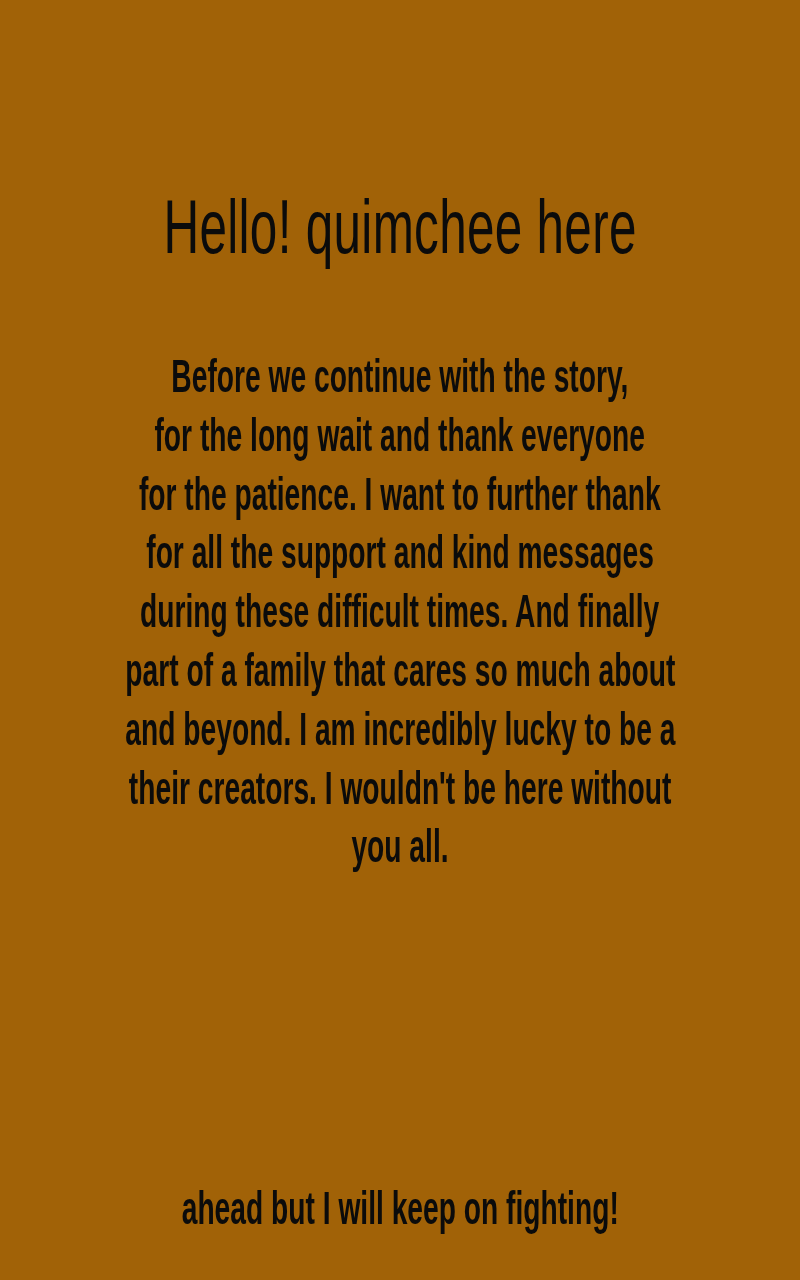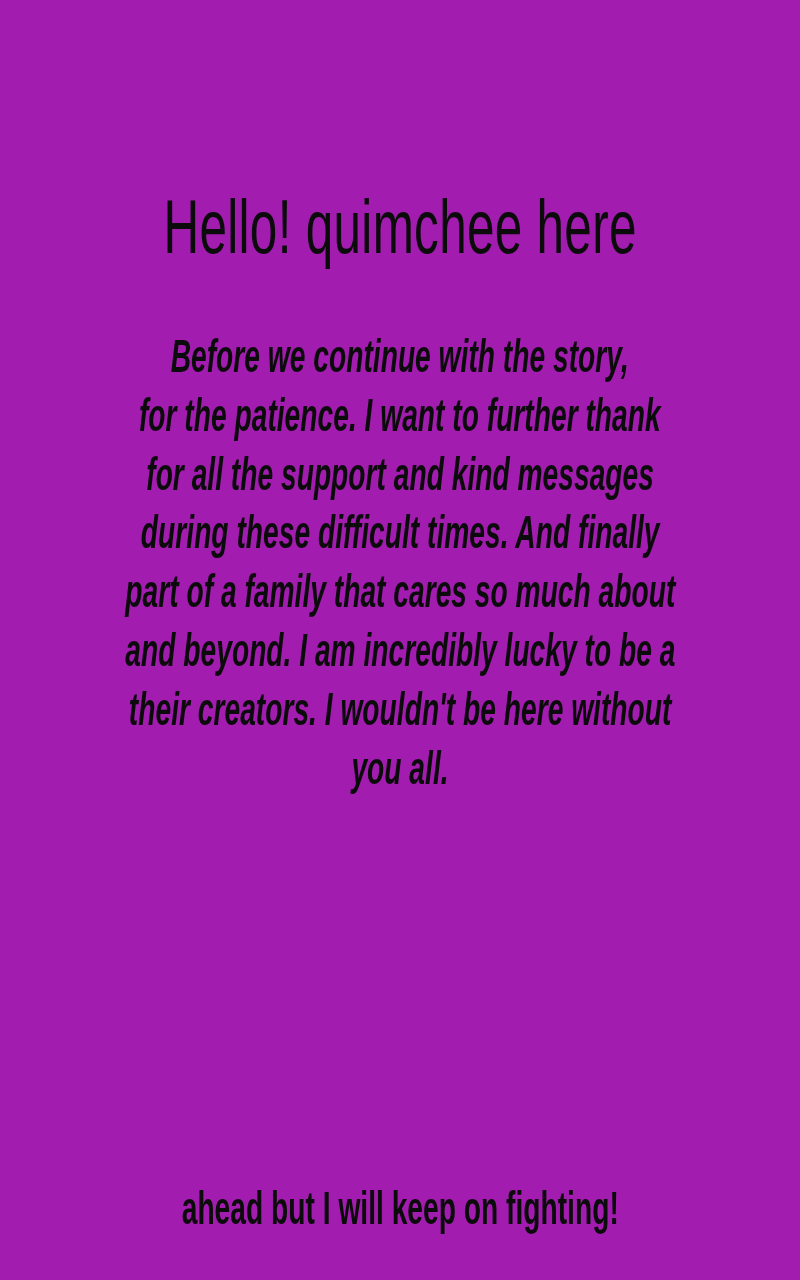--- a/index.html
+++ b/index.html
@@ -10,21 +10,21 @@
     width: 800px;
     height: 1280px;
     background: #ffffff;
     overflow: hidden;
     font-family: "Liberation Sans", sans-serif;
   }
   .page {
     position: relative;
     width: 800px;
     height: 1280px;
-    background: #a21caf;
+    background: #a16207;
     color: #0b0b0b;
   }
   .row {
     display: flex;
     justify-content: center;
     width: 800px;
   }
   
   .title-row {
     position: absolute;
@@ -39,21 +39,21 @@
     white-space: nowrap;
     transform: scaleX(0.65);
     transform-origin: 50% 50%;
   }
   
   .para {
     position: absolute;
     left: 0;
     width: 800px;
   }
-  .para-1 { top: 327px; font-style: italic; }
+  .para-1 { top: 347px; }
   .para-2 { top: 1179px; }
   .line-row {
     display: flex;
     justify-content: center;
     width: 800px;
   }
   .line-text {
     font-size: 47px;
     line-height: 58.8px;
     font-weight: 700;
@@ -67,20 +67,23 @@
 
 <div class="page">
 
   <div class="row title-row">
     <span class="title-text">Hello! quimchee here</span>
   </div>
 
   <div class="para para-1">
     <div class="line-row">
         <span class="line-text">Before we continue with the story,</span>
+      </div>
+    <div class="line-row">
+        <span class="line-text">for the long wait and thank everyone</span>
       </div>
     <div class="line-row">
         <span class="line-text">for the patience. I want to further thank</span>
       </div>
     <div class="line-row">
         <span class="line-text">for all the support and kind messages</span>
       </div>
     <div class="line-row">
         <span class="line-text">during these difficult times. And finally</span>
       </div>

